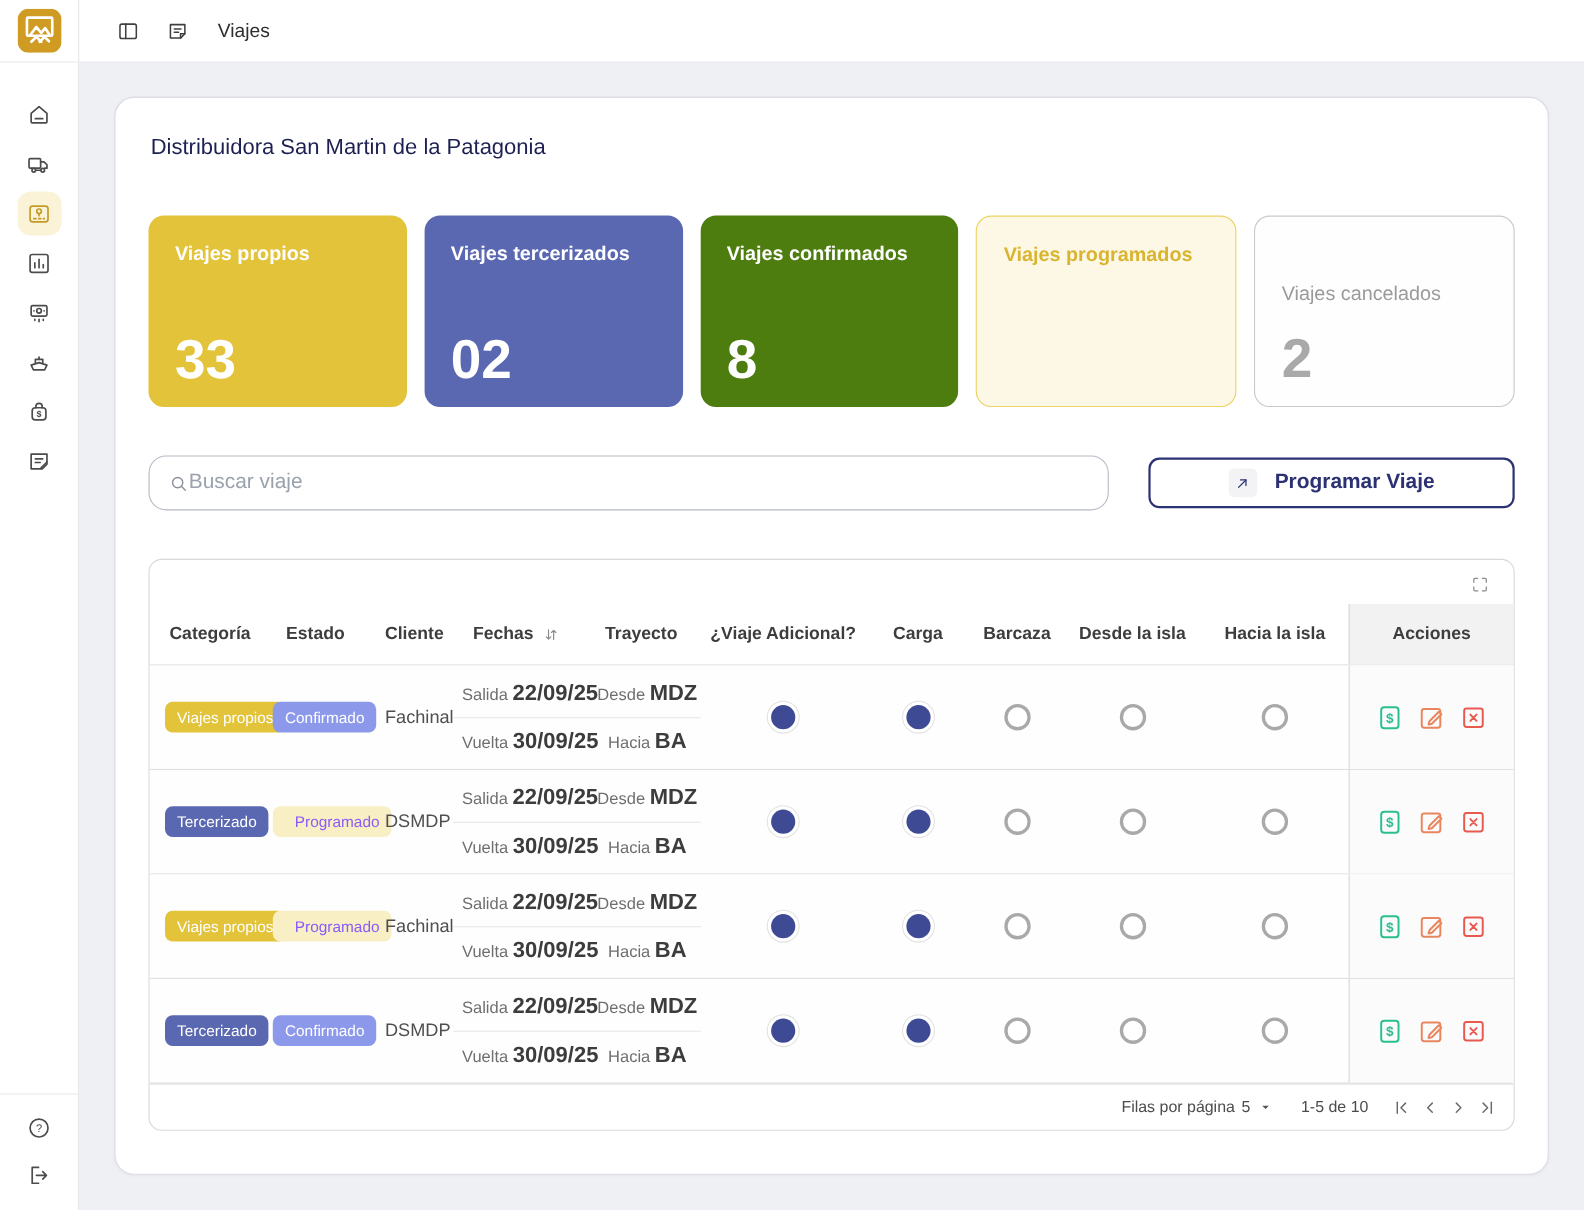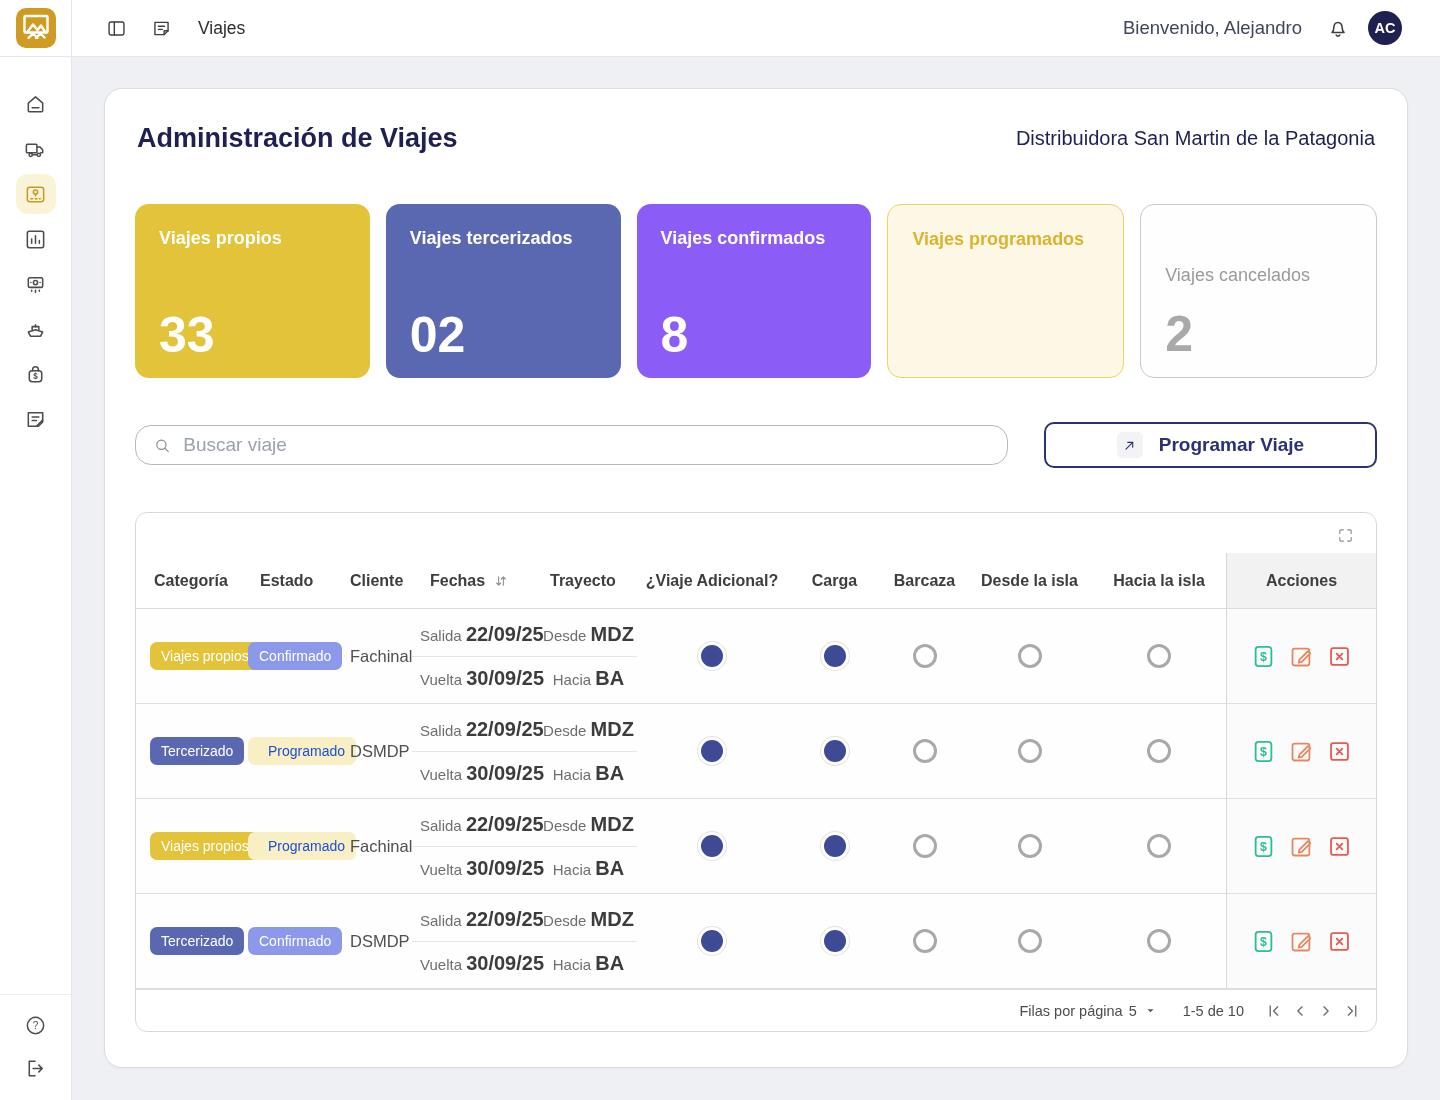--- a/index.html
+++ b/index.html
@@ -60,30 +60,30 @@
   .company { font-size: 20px; color: #1e2052; }
 
   
   .stats { display: flex; gap: 16px; margin-top: 50px; }
   .stat { flex: 1; height: 174px; border-radius: 14px; padding: 24px 24px 18px;
           display: flex; flex-direction: column; justify-content: space-between; }
   .stat-label { font-size: 18px; font-weight: bold; }
   .stat-value { font-size: 50px; font-weight: bold; line-height: 1; }
   .stat--gold { background: #e3c33a; color: #fff; }
   .stat--indigo { background: #5a68b2; color: #fff; }
-  .stat--periwinkle { background: #8b5cf6; color: #fff; }
+  .stat--periwinkle { background: #4d7c0f; color: #fff; }
   .stat--palegold { background: #fdf8e6; border: 1px solid #ecd262; color: #d9b430; }
   .stat--outline { background: #fefefe; border: 1px solid #c9c9c9; }
   .stat--outline .stat-label { color: #9a9a9a; font-weight: normal; margin-top: 36px; }
   .stat--outline .stat-value { color: #a9a9a9; }
 
   
   .search-row { display: flex; gap: 36px; margin-top: 44px; align-items: center; }
-  .search-box { flex: 1; height: 40px; border: 1.5px solid #b5bac5; border-radius: 16px;
-                display: flex; align-items: center; padding: 0 17px; gap: 12px; background: #fff; justify-content: flex-end; }
+  .search-box { flex: 1; height: 50px; border: 1.5px solid #b5bac5; border-radius: 16px;
+                display: flex; align-items: center; padding: 0 17px; gap: 0; background: #fff; justify-content: flex-end; }
   .search-box .icon { width: 19px; height: 19px; color: #8a8f99; }
   .search-box input { border: none; outline: none; font-size: 19px; color: #333; width: 100%;
                       font-family: inherit; background: transparent; }
   .search-box input::placeholder { color: #9aa2ad; }
   .schedule-btn { width: 333px; height: 46px; border: 2px solid #2c3374; border-radius: 10px;
                   background: #fff; display: flex; align-items: center; justify-content: center;
                   gap: 16px; font-size: 19px; font-weight: bold; color: #2b3172; }
   .btn-arrow { width: 26px; height: 26px; background: #f3f3f6; border-radius: 5px;
                display: flex; align-items: center; justify-content: center; }
   .btn-arrow .icon { width: 17px; height: 17px; color: #2b3172; }
@@ -102,21 +102,21 @@
   .th.actions-col { background: #f2f2f3; border-left: 1px solid #d8d8dc; }
   .sort-icon { width: 16px; height: 16px; color: #8a8a8a; }
 
   .row { height: 95px; align-items: center; border-bottom: 1px solid #e0e0e0; background: #fefefe; }
   .cell-badge { padding-left: 14px; }
   .cell-badge.estado { padding-left: 6px; text-align: right; }
   .badge { display: inline-block; border-radius: 7px; padding: 6px 11px; font-size: 14px; white-space: nowrap; }
   .badge--gold { background: #e3c33a; color: #fff; }
   .badge--indigo { background: #5a68b2; color: #fff; }
   .badge--periwinkle { background: #8c99ea; color: #fff; }
-  .badge--palegold { background: #f8efc5; color: #1d4ed8; padding-left: 20px; }
+  .badge--palegold { background: #f8efc5; color: #8b5cf6; padding-left: 20px; }
   .cliente { padding-left: 18px; font-size: 16.5px; color: #4f4f4f; }
 
   .fechatray { grid-column: 4 / 6; display: flex; flex-direction: column; justify-content: center; }
   .ft-line { display: flex; align-items: center; padding: 10px 0; }
   .ft-line.first { border-bottom: 1px solid #e6e6e6; }
   .ft-fecha { width: 128px; padding-left: 8px; font-size: 15px; color: #6e6e6e; white-space: nowrap; }
   .ft-tray { flex: 1; text-align: center; font-size: 15px; color: #6e6e6e; white-space: nowrap; }
   .ft-value { color: #3c3c3c; font-weight: bold; font-size: 20px; }
 
   .dot-cell { display: flex; justify-content: center; }
@@ -168,32 +168,20 @@
     <button class="tb-icon-btn" data-interactable="true">
       <span class="icon" data-interactable="false">
           <svg viewBox="0 0 24 24">
             <path d="M4.5 5h15v9.5l-4.5 4.5H4.5z"></path>
             <path d="M8.5 9.5h7M8.5 13h4.5"></path>
             <path d="M15 19v-4.5h4.5"></path>
           </svg>
         </span>
     </button>
     <div class="tb-title" data-interactable="false">Viajes</div>
-    <div class="tb-right" data-interactable="false">
-      <div class="tb-welcome" data-interactable="false">Bienvenido, Alejandro</div>
-      <button class="tb-icon-btn" data-interactable="true">
-        <span class="icon" data-interactable="false">
-            <svg viewBox="0 0 24 24">
-              <path d="M6 16.5h12c-1.2-1.3-1.8-2.2-1.8-4.6 0-3-1.6-5.4-4.2-5.4s-4.2 2.4-4.2 5.4c0 2.4-.6 3.3-1.8 4.6z"></path>
-              <path d="M10.2 19a2 2 0 0 0 3.6 0"></path>
-            </svg>
-          </span>
-      </button>
-      <div class="avatar" data-interactable="true">AC</div>
-    </div>
   </div>
 </div>
 
 <div class="layout" data-interactable="false">
   <nav class="sidebar" data-interactable="false">
     <div class="nav-list" id="nav-list" data-interactable="false">
         <button class="nav-item" data-interactable="true">
           <span class="icon" data-interactable="false">
             <svg viewBox="0 0 24 24">
               <path d="M4.5 10.5L12 4l7.5 6.5v8a1 1 0 0 1-1 1h-13a1 1 0 0 1-1-1z"></path>
@@ -284,21 +272,20 @@
               <path d="M9.5 12H19M15.5 8.5L19 12l-3.5 3.5"></path>
             </svg>
           </span>
         </button>
       </div>
   </nav>
 
   <main class="content" data-interactable="false">
     <section class="card" data-interactable="false">
       <div class="card-head" data-interactable="false">
-        <h1 class="title" data-interactable="false">Administración de Viajes</h1>
         <div class="company" data-interactable="false">Distribuidora San Martin de la Patagonia</div>
       </div>
 
       <div class="stats" id="stats-row" data-interactable="false">
           <div class="stat stat--gold" data-interactable="false">
     <div class="stat-label" data-interactable="false">Viajes propios</div>
     <div class="stat-value" data-interactable="false">33</div>
   </div>
           <div class="stat stat--indigo" data-interactable="false">
     <div class="stat-label" data-interactable="false">Viajes tercerizados</div>

